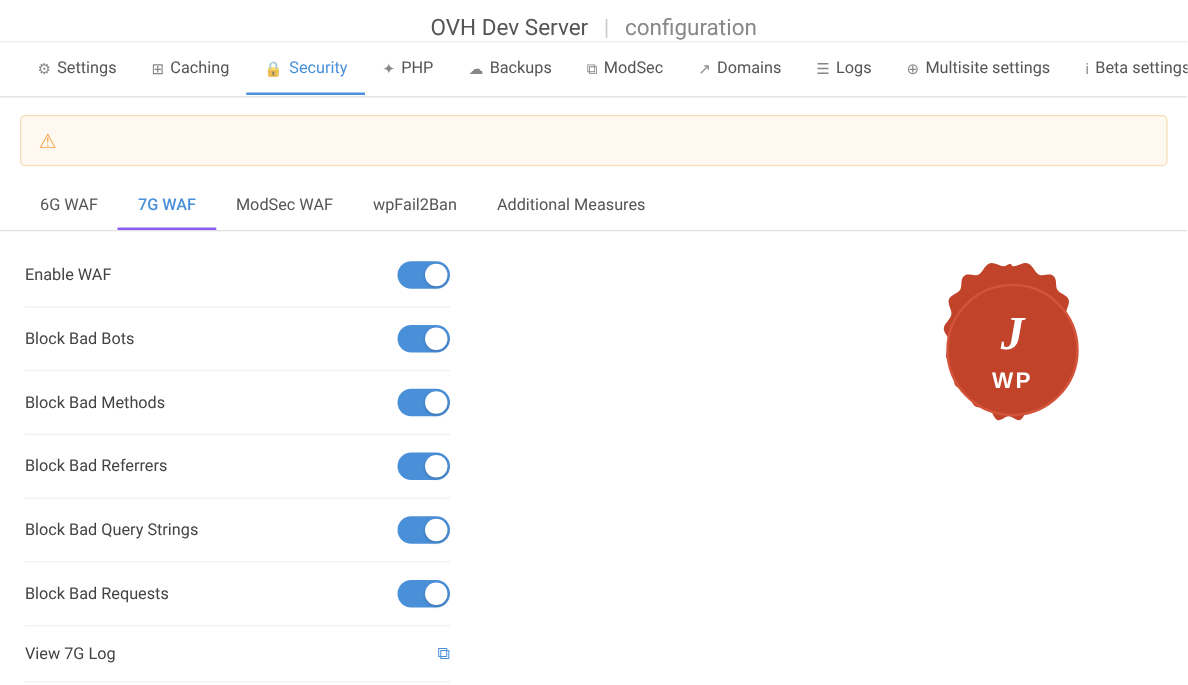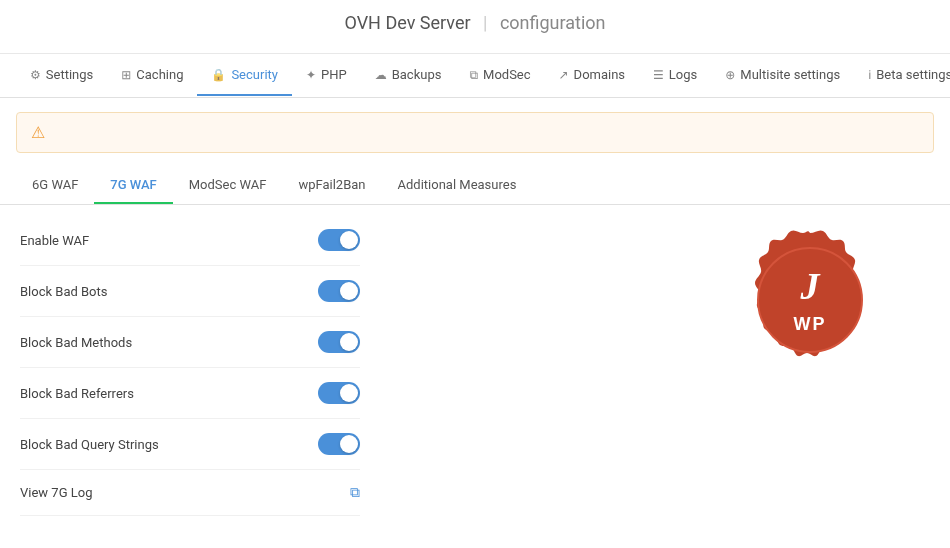--- a/index.html
+++ b/index.html
@@ -9,21 +9,21 @@
       color: #333;
       background: #fff;
       width: 950px;
       height: 548px;
       overflow: hidden;
     }
 
     
     .page-header {
       text-align: center;
-      padding: 12px 0 20px;
+      padding: 12px 0 0;
       font-size: 18px;
       color: #555;
       border-bottom: 1px solid #e8e8e8;
     }
     .page-header .separator {
       color: #ccc;
       margin: 0 8px;
     }
     .page-header .config-text {
       color: #888;
@@ -87,21 +87,21 @@
     .waf-tab {
       padding: 10px 16px;
       cursor: pointer;
       color: #555;
       font-size: 13px;
       border-bottom: 2px solid transparent;
       white-space: nowrap;
     }
     .waf-tab.active {
       color: #4a90d9;
-      border-bottom: 2px solid #22c55e;
+      border-bottom: 2px solid #8b5cf6;
       font-weight: 500;
     }
 
     
     .content-area {
       display: flex;
       padding: 10px 0;
       position: relative;
     }
 
@@ -261,20 +261,24 @@
       <div class="setting-row">
         <span class="setting-label">Block Bad Methods</span>
         <label class="toggle"><input type="checkbox" checked="" style=""><span class="toggle-slider on"></span></label>
       </div>
       <div class="setting-row">
         <span class="setting-label">Block Bad Referrers</span>
         <label class="toggle"><input type="checkbox" checked="" style=""><span class="toggle-slider on"></span></label>
       </div>
       <div class="setting-row">
         <span class="setting-label">Block Bad Query Strings</span>
+        <label class="toggle"><input type="checkbox" checked="" style=""><span class="toggle-slider on"></span></label>
+      </div>
+      <div class="setting-row">
+        <span class="setting-label">Block Bad Requests</span>
         <label class="toggle"><input type="checkbox" checked="" style=""><span class="toggle-slider on"></span></label>
       </div>
       <div class="setting-row">
         <span class="setting-label">View 7G Log</span>
         <span class="link-icon">⧉</span>
       </div>
     </div>
 
   <div class="wp-logo-container">
     <svg class="wp-badge" viewBox="0 0 160 160">

